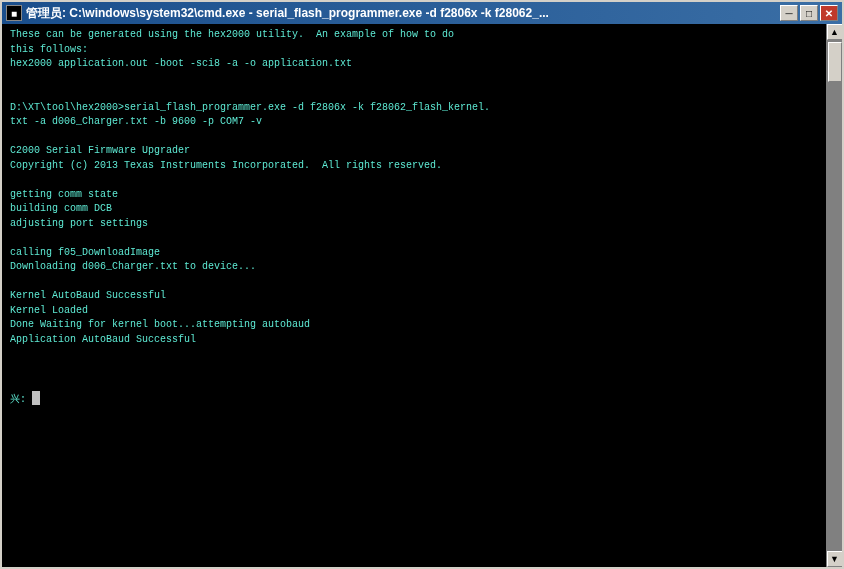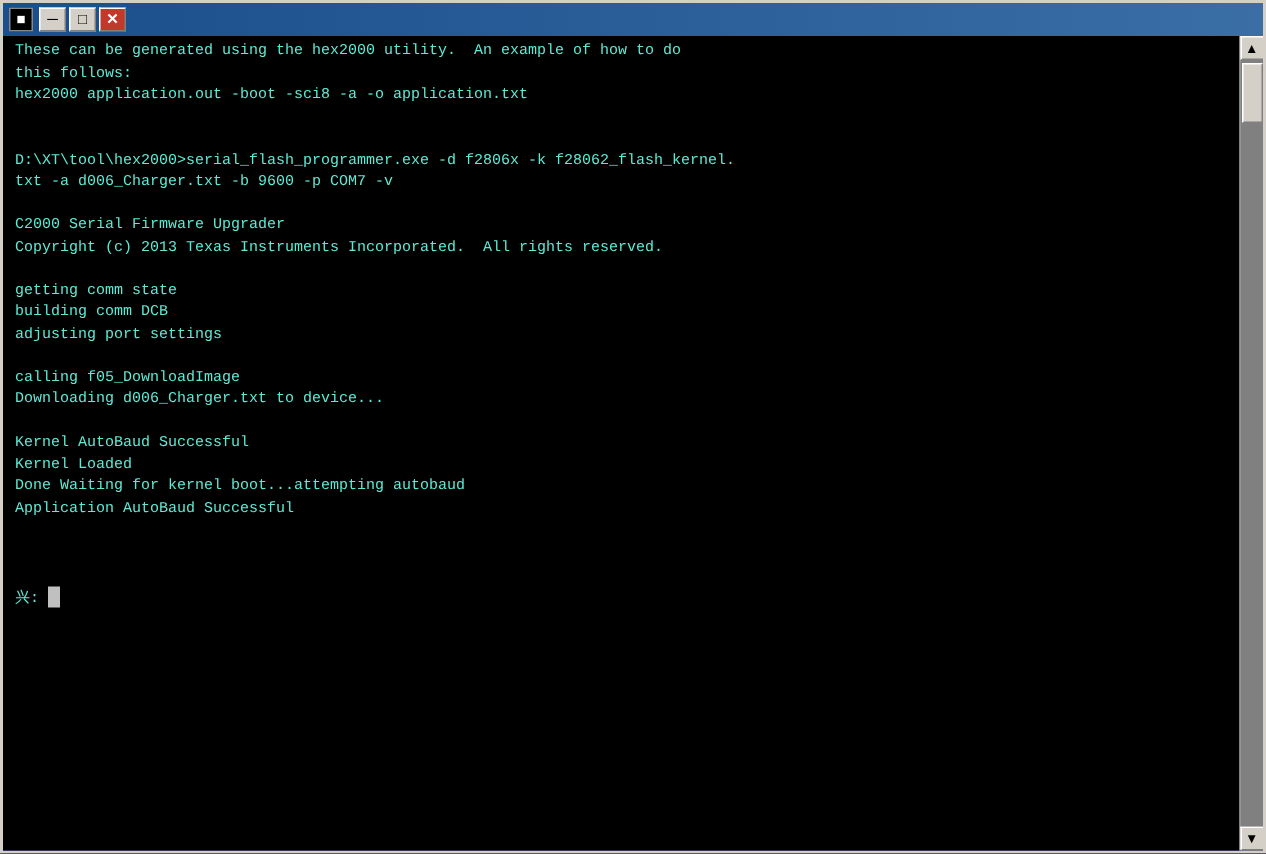--- a/index.html
+++ b/index.html
@@ -159,20 +159,21 @@
     }
   </style>
 </head>
 <body>
 
 <div class="window">
   <div class="title-bar">
     <div class="title-bar-icon">
       <span>■</span>
     </div>
+    <span class="title-bar-text">管理员: C:\windows\system32\cmd.exe - serial_flash_programmer.exe  -d f2806x -k f28062_...</span>
     <div class="title-bar-buttons">
       <div class="tb-btn">─</div>
       <div class="tb-btn">□</div>
       <div class="tb-btn close">✕</div>
     </div>
   </div>
 
   <div class="window-body">
     <div class="console-area">
       <div class="console-text" id="console-output"><div>These can be generated using the hex2000 utility.  An example of how to do</div><div>this follows:</div><div>hex2000 application.out -boot -sci8 -a -o application.txt</div><div>&nbsp;</div><div>&nbsp;</div><div>D:\XT\tool\hex2000&gt;serial_flash_programmer.exe -d f2806x -k f28062_flash_kernel.</div><div>txt -a d006_Charger.txt -b 9600 -p COM7 -v</div><div>&nbsp;</div><div>C2000 Serial Firmware Upgrader</div><div>Copyright (c) 2013 Texas Instruments Incorporated.  All rights reserved.</div><div>&nbsp;</div><div>getting comm state</div><div>building comm DCB</div><div>adjusting port settings</div><div>&nbsp;</div><div>calling f05_DownloadImage</div><div>Downloading d006_Charger.txt to device...</div><div>&nbsp;</div><div>Kernel AutoBaud Successful</div><div>Kernel Loaded</div><div>Done Waiting for kernel boot...attempting autobaud</div><div>Application AutoBaud Successful</div><div>&nbsp;</div><div>&nbsp;</div><div>&nbsp;</div><div>兴: <span class="cursor-block"></span></div></div>

